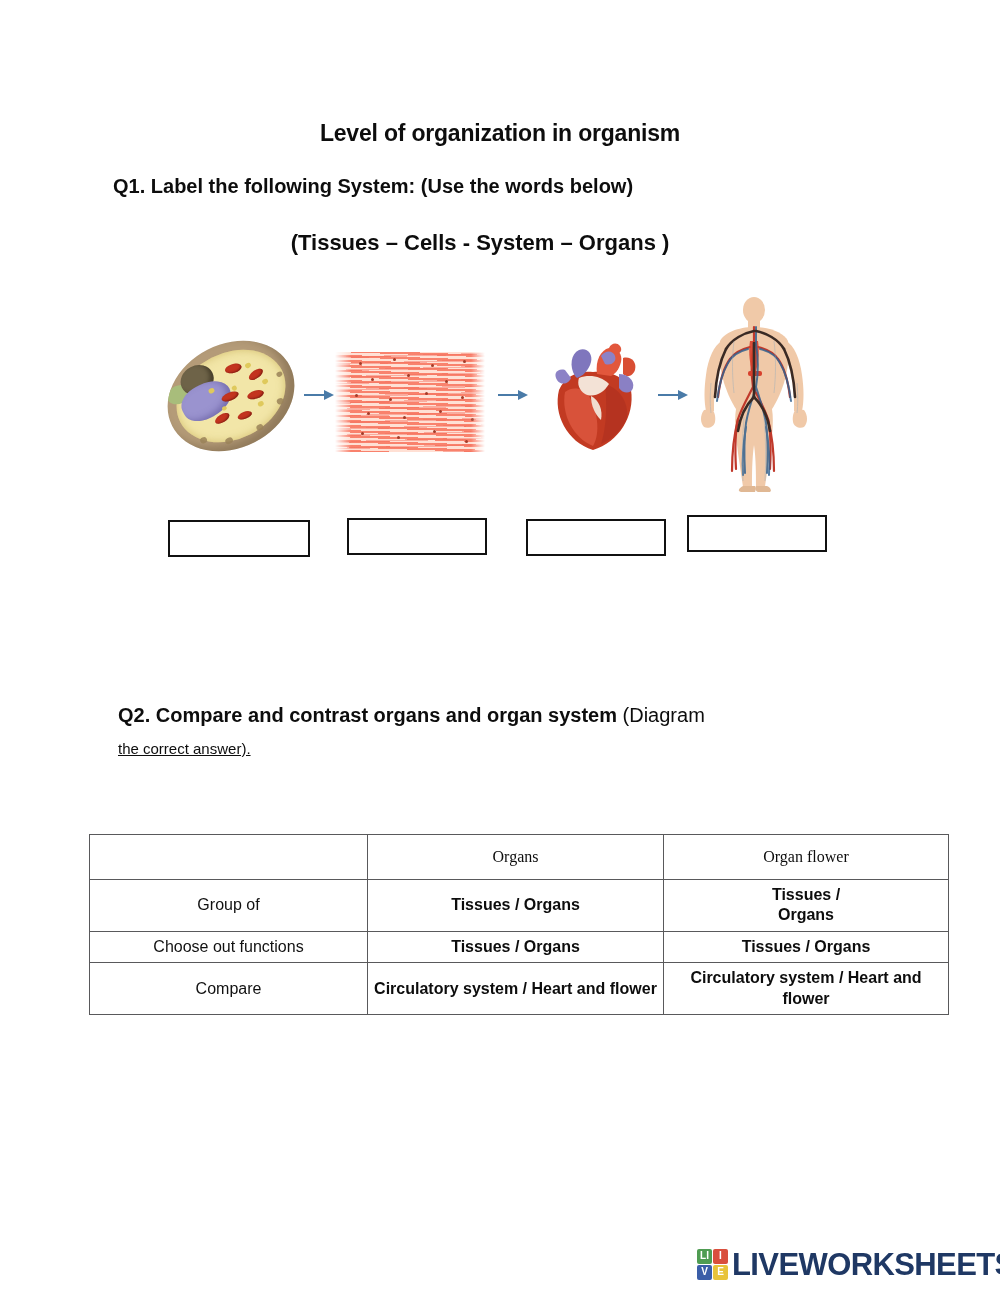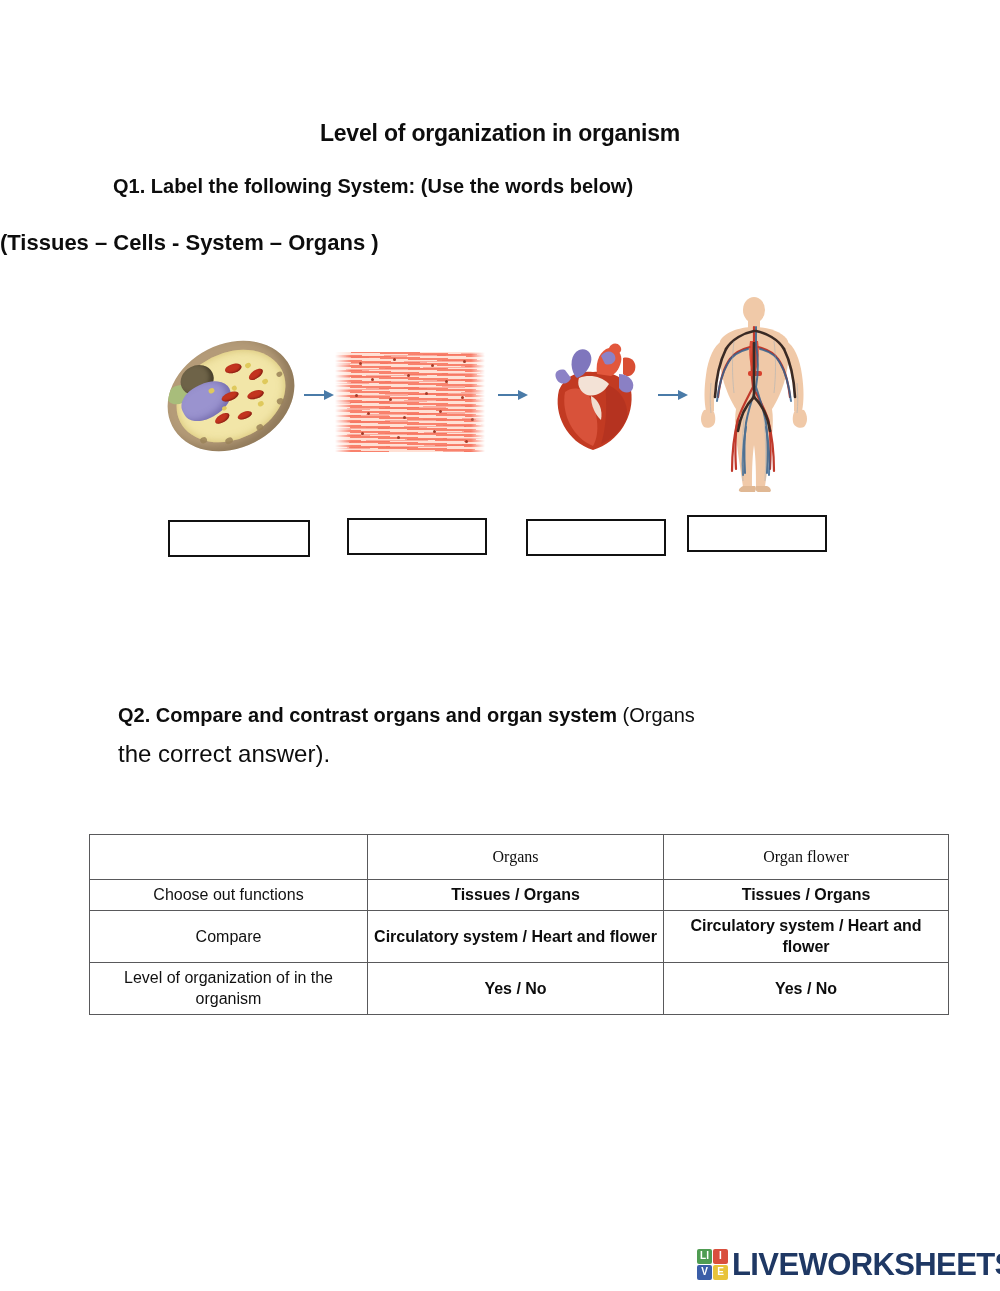--- a/index.html
+++ b/index.html
@@ -39,21 +39,21 @@
     white-space: nowrap;
   }
   .q1-line .strong { font-weight: bold; }
   .q1-line .light  { font-weight: bold; }
 
   .words-line {
     position: absolute;
     left: 0;
     top: 230px;
     width: 960px;
-    text-align: left;
+    text-align: center;
     font-size: 22px;
     font-weight: bold;
   }
 
   
   .diagram {
     position: absolute;
     left: 160px;
     top: 300px;
     width: 680px;
@@ -204,21 +204,22 @@
     left: 118px;
     top: 704px;
     font-size: 20px;
     white-space: nowrap;
   }
   .q2-line1 .strong { font-weight: bold; text-align: center; }
   .q2-line2 {
     position: absolute;
     left: 118px;
     top: 740px;
-    font-size: 24px;
+    font-size: 15px;
+    text-decoration: underline;
   }
 
   
   .cmp-table {
     position: absolute;
     left: 89px;
     top: 834px;
     width: 820px;
     border-collapse: collapse;
     table-layout: fixed;
@@ -477,50 +478,51 @@
       </svg>
     </div>
 
     <div class="ansbox" style="left:8px;top:220px;width:142px;"></div>
     <div class="ansbox" style="left:187px;top:218px;width:140px;"></div>
     <div class="ansbox" style="left:366px;top:219px;width:140px;"></div>
     <div class="ansbox" style="left:527px;top:215px;width:140px;"></div>
   </div>
 
   <div class="q2-line1">
-    <span class="strong">Q2. Compare and contrast organs and organ system</span><span> (Organs</span>
+    <span class="strong">Q2. Compare and contrast organs and organ system</span><span> (Diagram</span>
   </div>
   <div class="q2-line2">the correct answer).</div>
 
   <table class="cmp-table">
     <tbody>
       <tr>
         <td class="col-label hdr-blank"></td>
         <td class="col-a hdr-cell">Organs</td>
         <td class="col-b hdr-cell">Organ flower</td>
       </tr>
 
+      <tr>
+        <td class="row-label">Group of</td>
+        <td class="row-val">Tissues / Organs</td>
+        <td class="row-val" style="white-space:pre-line;">Tissues /
+Organs</td>
+      </tr>
 
       <tr>
         <td class="row-label">Choose out functions</td>
         <td class="row-val">Tissues / Organs</td>
         <td class="row-val">Tissues / Organs</td>
       </tr>
 
       <tr>
         <td class="row-label">Compare</td>
         <td class="row-val">Circulatory system / Heart and flower</td>
         <td class="row-val">Circulatory system / Heart and flower</td>
       </tr>
 
-      <tr>
-        <td class="row-label">Level of organization of in the organism</td>
-        <td class="row-val-lg">Yes / No</td>
-        <td class="row-val-lg">Yes / No</td>
-      </tr>
     </tbody>
   </table>
 
   <div class="lw-logo">
     <div class="lw-tiles">
       <div class="lw-tile" style="background: rgb(79, 156, 82);">LI</div>
       <div class="lw-tile" style="background: rgb(217, 79, 61);">I</div>
       <div class="lw-tile" style="background: rgb(59, 94, 168);">V</div>
       <div class="lw-tile" style="background: rgb(232, 195, 58);">E</div>
     </div>

